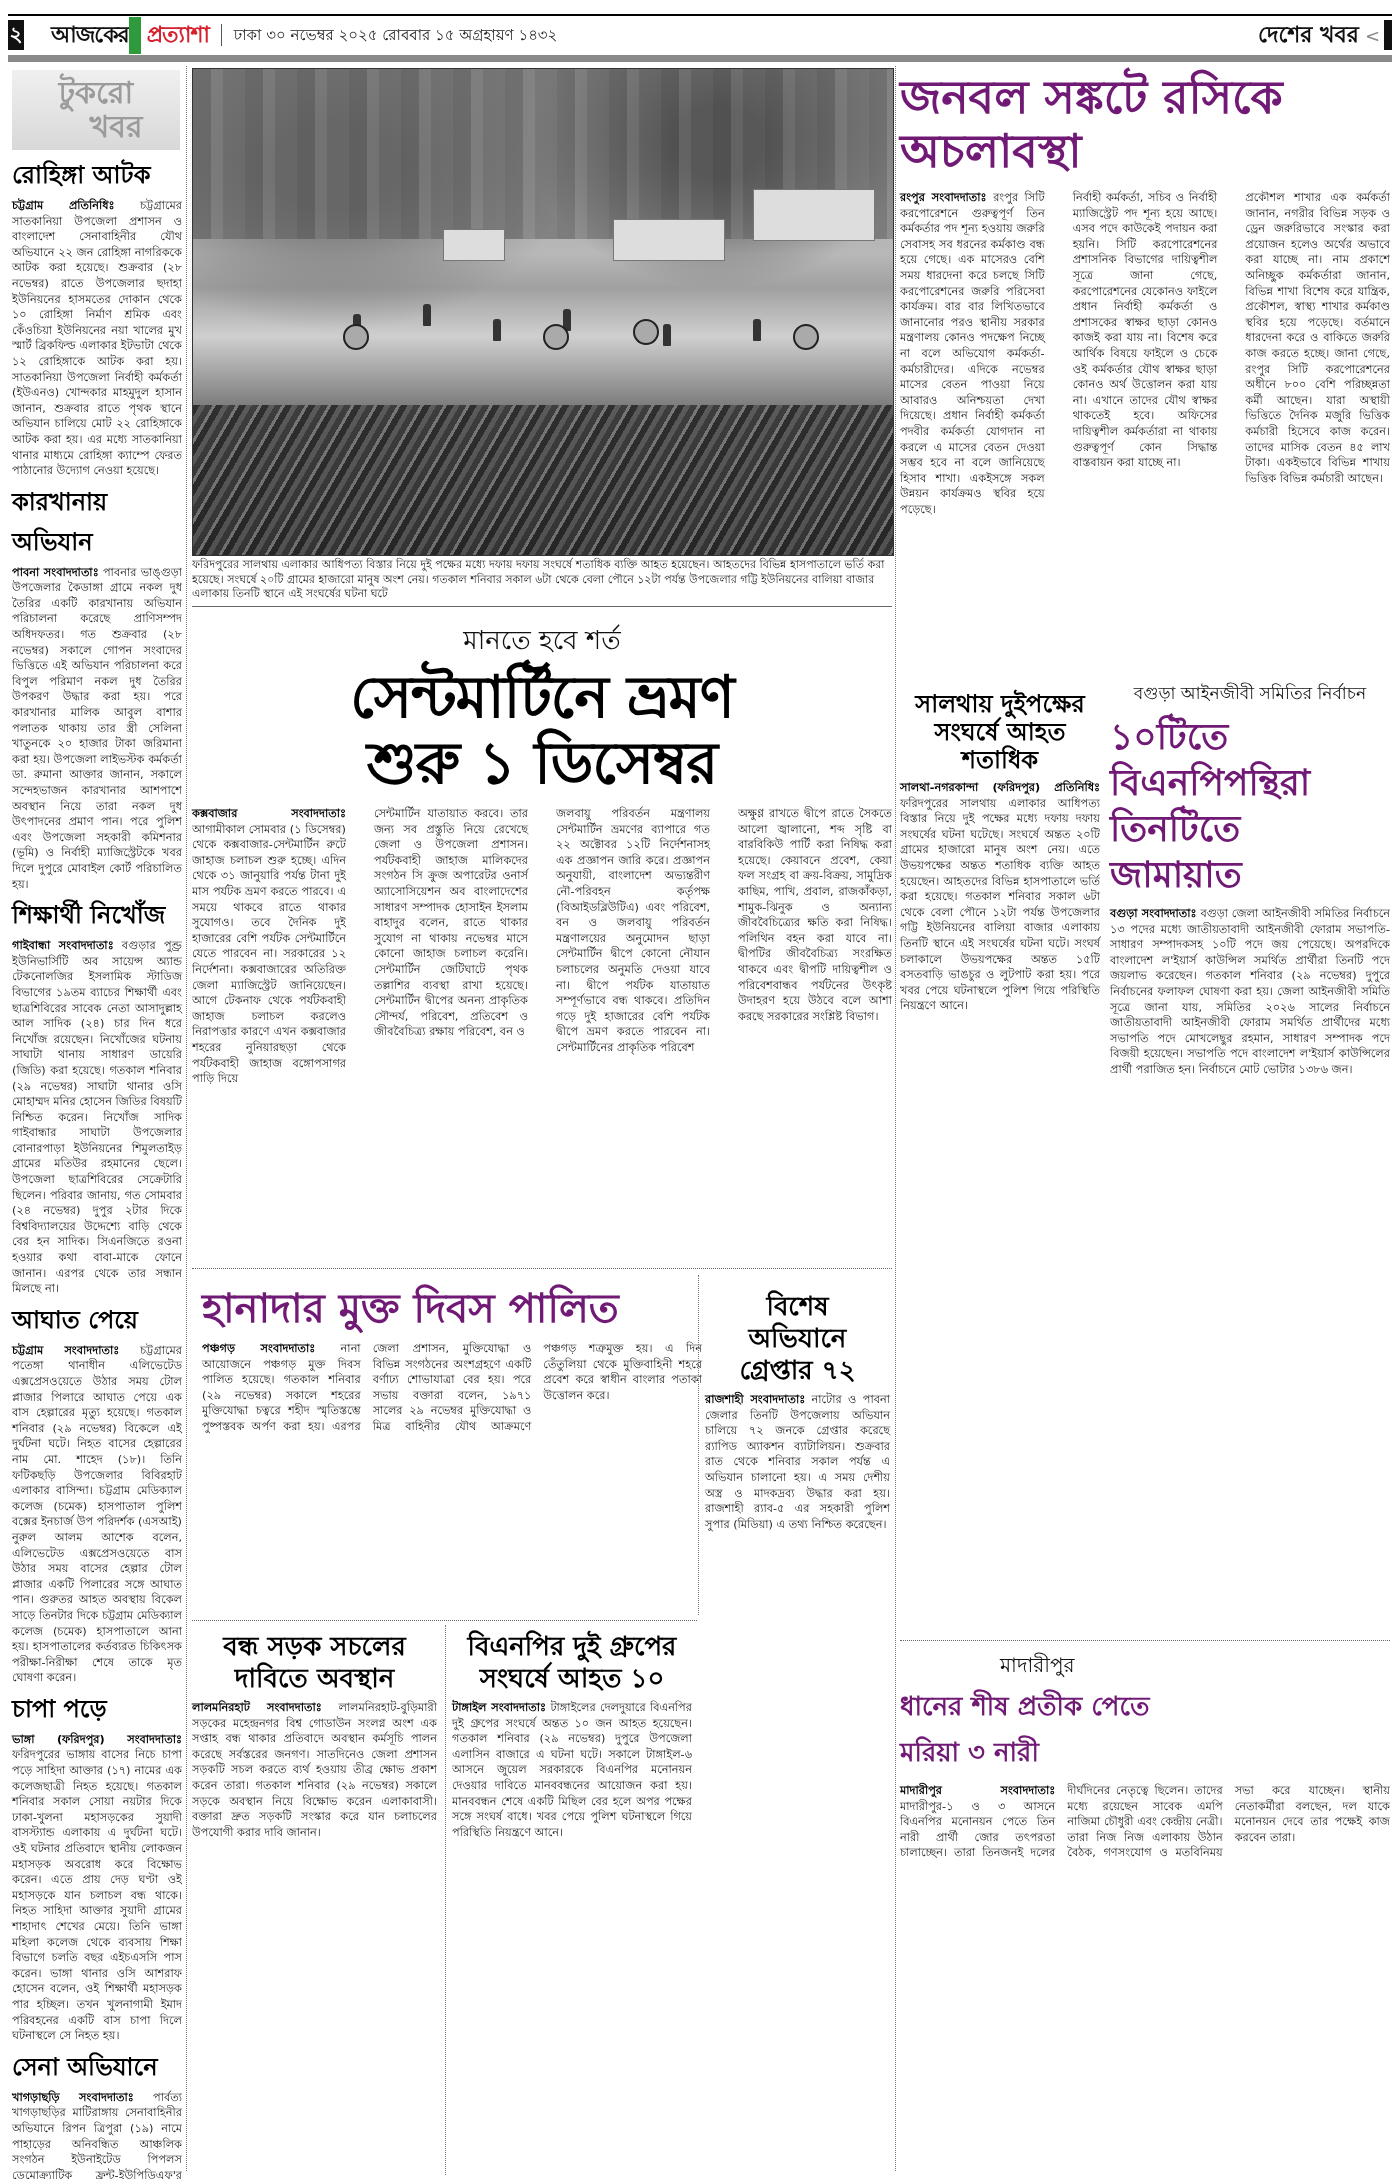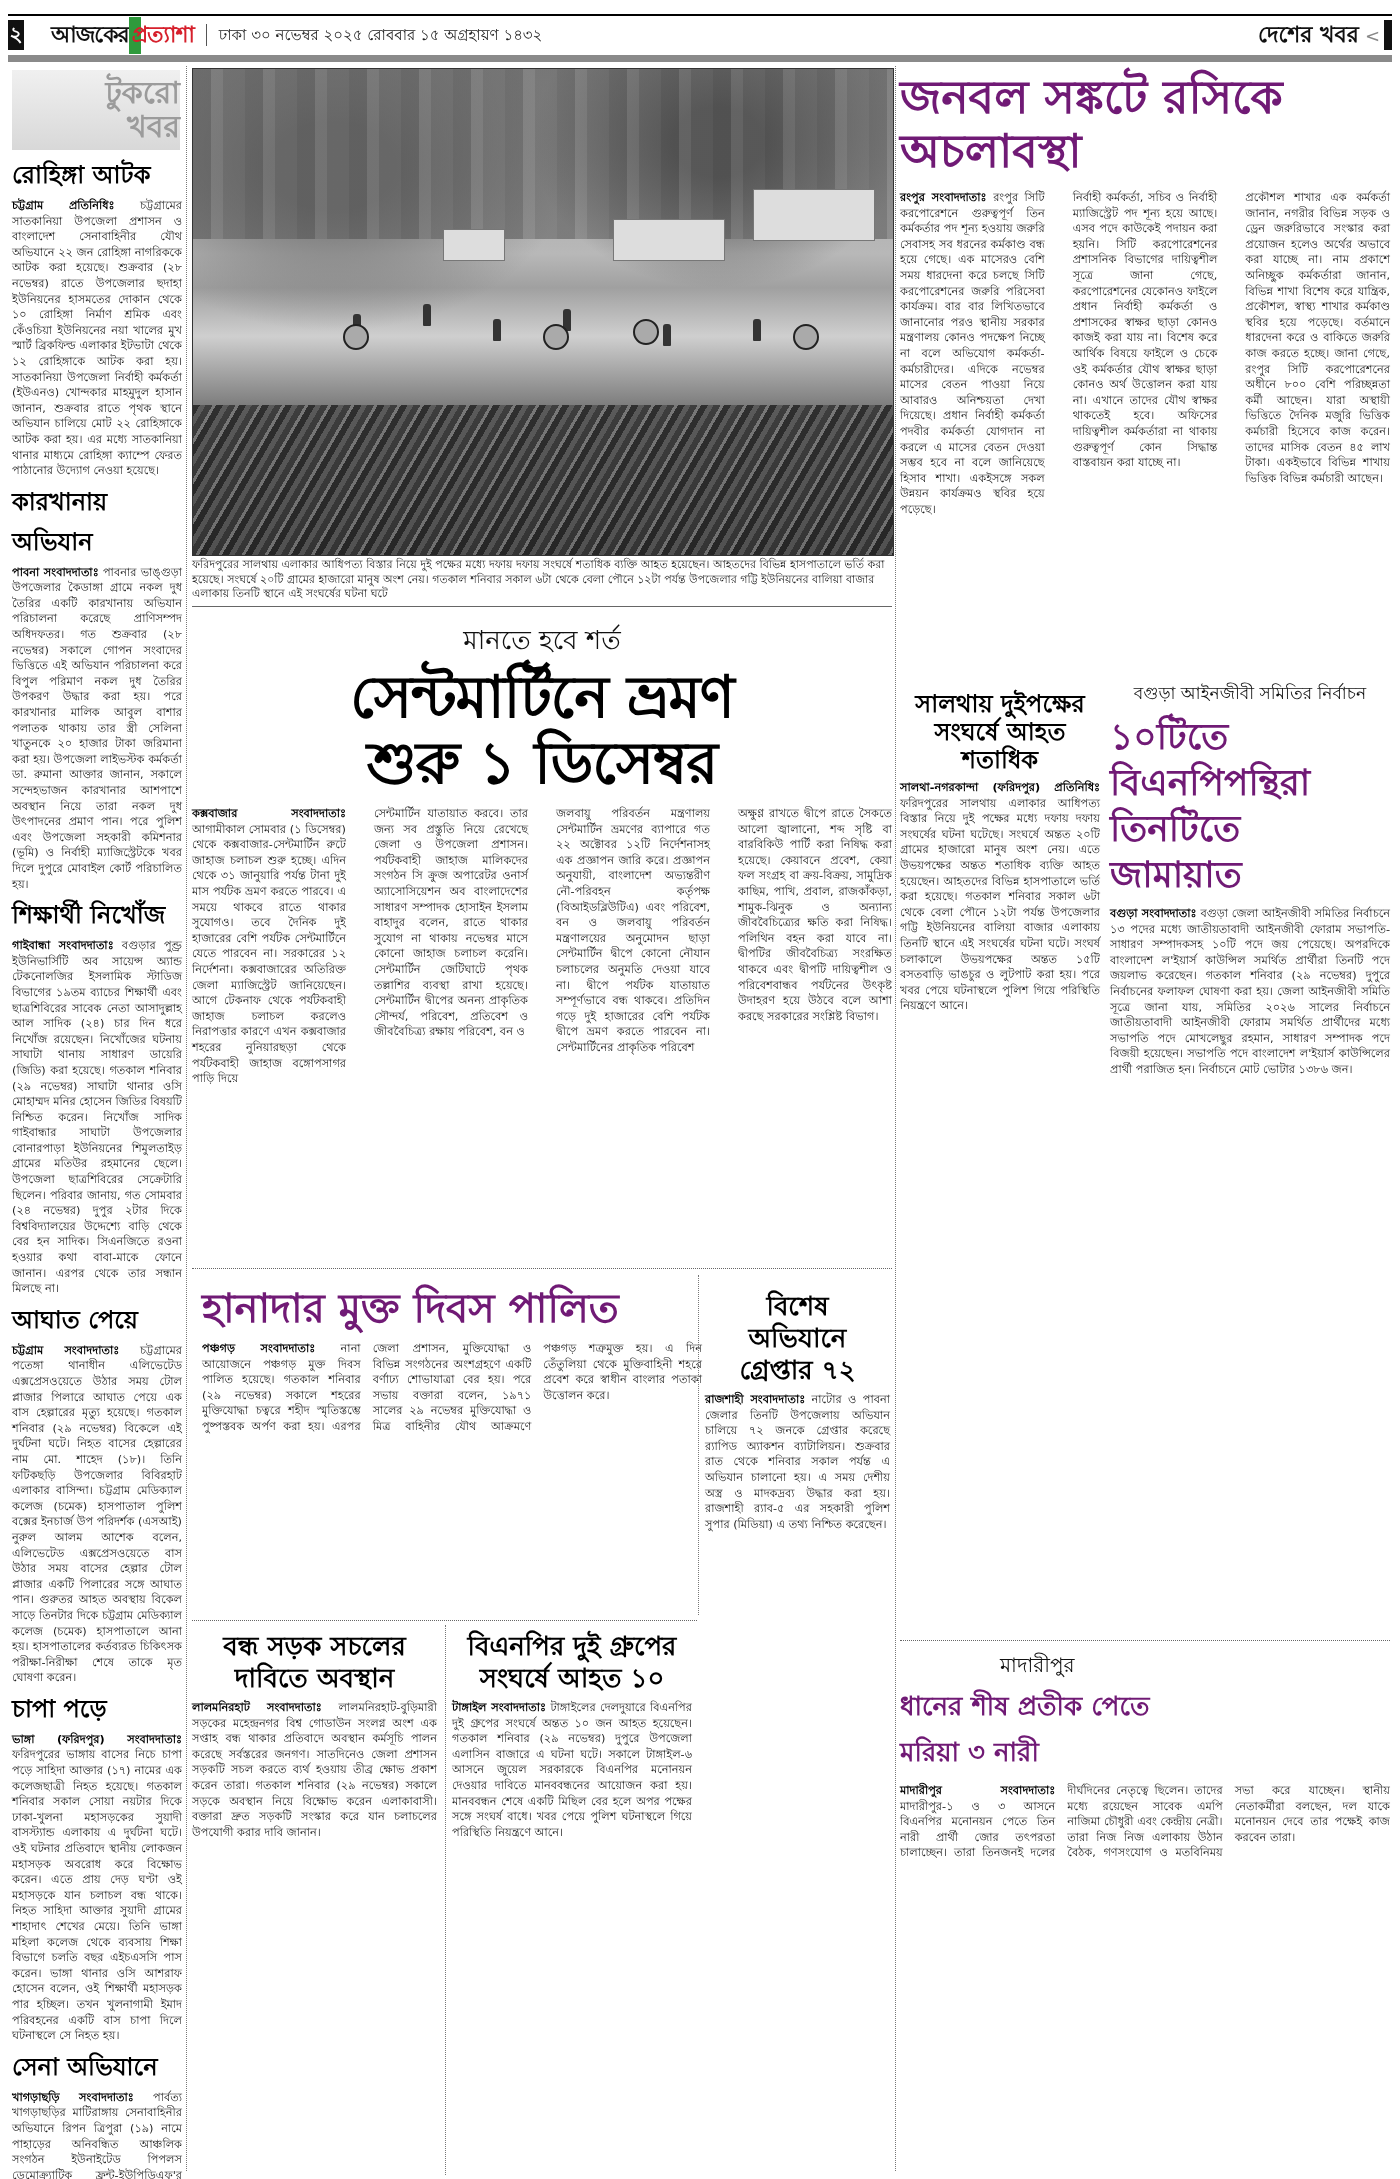--- a/index.html
+++ b/index.html
@@ -3,39 +3,39 @@
 <meta charset="utf-8">
 <style>
   html,body{margin:0;padding:0;background:#fff;}
   body{width:1400px;height:2179px;position:relative;overflow:hidden;font-family:"DejaVu Serif",serif;color:#111;}
   .abs{position:absolute;}
   .topline{left:8px;right:8px;top:14px;height:2px;background:#000;}
   .mast{left:8px;right:8px;top:18px;height:34px;display:flex;align-items:center;}
   .pgnum{width:16px;height:30px;background:#111;color:#fff;font:bold 20px "DejaVu Sans",sans-serif;display:flex;align-items:center;justify-content:center;}
   .logo{margin-left:27px;font:bold 22px "DejaVu Sans",sans-serif;letter-spacing:-1px;display:flex;align-items:center;}
   .logo .a{color:#111;}
-  .logo .b{color:#d6202c;background:linear-gradient(90deg,#2e9a3c 0 12px,transparent 12px);padding-left:3px;}
+  .logo .b{color:#d6202c;background:linear-gradient(90deg,#2e9a3c 0 12px,transparent 12px);padding-left:18px;}
   .vsep{width:1px;height:22px;background:#555;margin:0 12px;}
   .dateline{font:15px "DejaVu Sans",sans-serif;color:#222;}
   .section{margin-left:auto;font:bold 22px "DejaVu Sans",sans-serif;}
   .secarrow{margin-left:6px;color:#888;font:18px "DejaVu Sans",sans-serif;}
   .secbar{width:8px;height:30px;background:#111;margin-left:4px;}
   .graybar{left:8px;right:8px;top:55px;height:7px;background:#8a8a8a;}
 
   .colsep{border-left:1px dotted #777;}
   .hsep{border-top:1px dotted #666;}
   .solidsep{border-top:1px solid #666;}
 
   .body-text{font:11.3px/15.6px "DejaVu Sans",sans-serif;color:#222;text-align:justify;}
   .body-text b{color:#000;}
   .cols{display:flex;gap:28px;}
   .cols > div{flex:1;}
 
   
-  .tukro{left:12px;top:70px;width:168px;height:80px;background:linear-gradient(180deg,#f0f0f0,#d8d8d8);display:flex;flex-direction:column;justify-content:center;align-items:flex-end;color:#9b9b9b;font:bold 30px "DejaVu Sans",sans-serif;line-height:34px;}
+  .tukro{left:12px;top:70px;width:168px;height:80px;background:linear-gradient(180deg,#f0f0f0,#d8d8d8);display:flex;flex-direction:column;justify-content:center;align-items:center;color:#9b9b9b;font:bold 30px "DejaVu Sans",sans-serif;line-height:34px;}
   .tukro span:last-child{margin-left:40px;}
   .lhead{font:bold 24px "DejaVu Sans",sans-serif;margin:4px 0 2px;color:#000;}
   .lcol{left:12px;width:170px;}
 
   
   .photo{left:192px;top:68px;width:700px;height:486px;border:1px solid #333;overflow:hidden;
     background:
       radial-gradient(ellipse at 20% 20%, #777 0 8%, transparent 30%),
       radial-gradient(ellipse at 75% 15%, #555 0 6%, transparent 25%),
       linear-gradient(180deg,#9a9a9a 0%,#b8b8b8 38%,#a0a0a0 45%,#cfcfcf 55%,#6d6d6d 72%,#3c3c3c 100%);}

